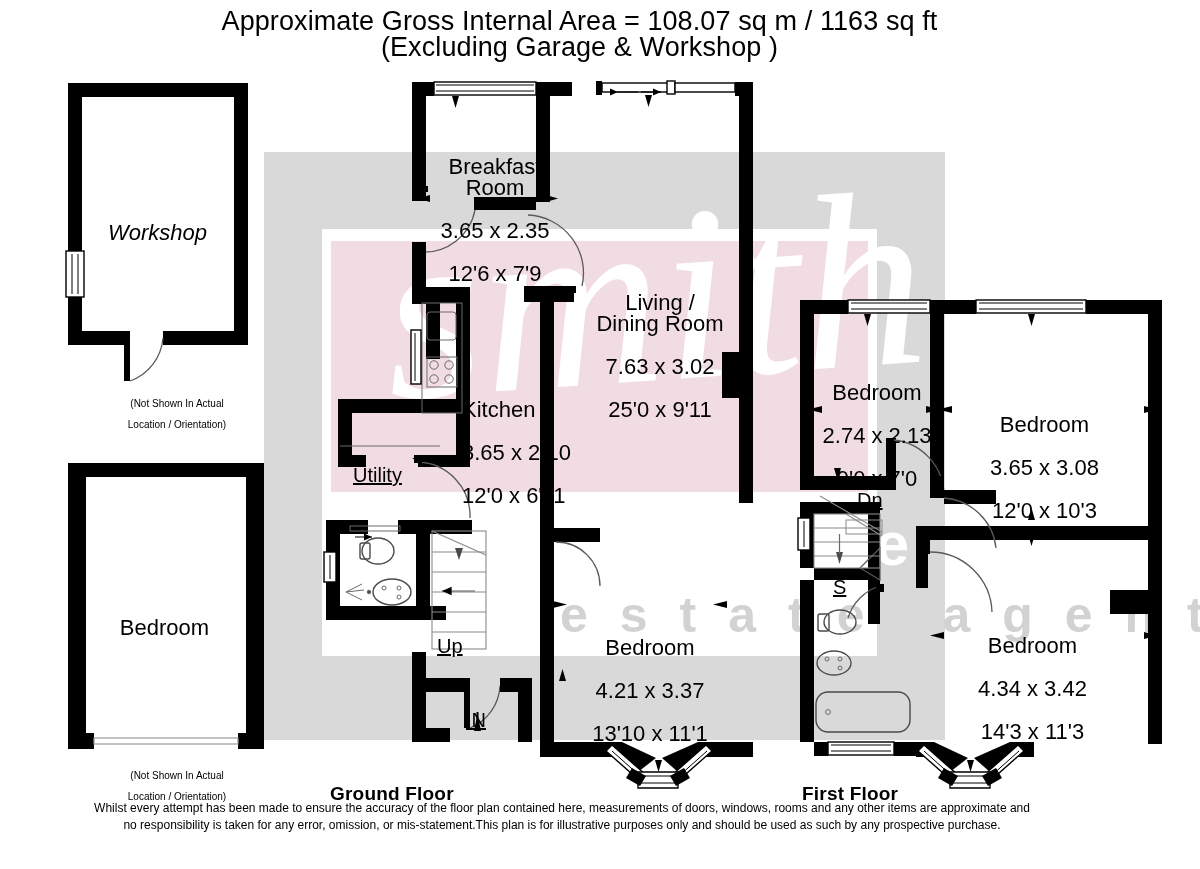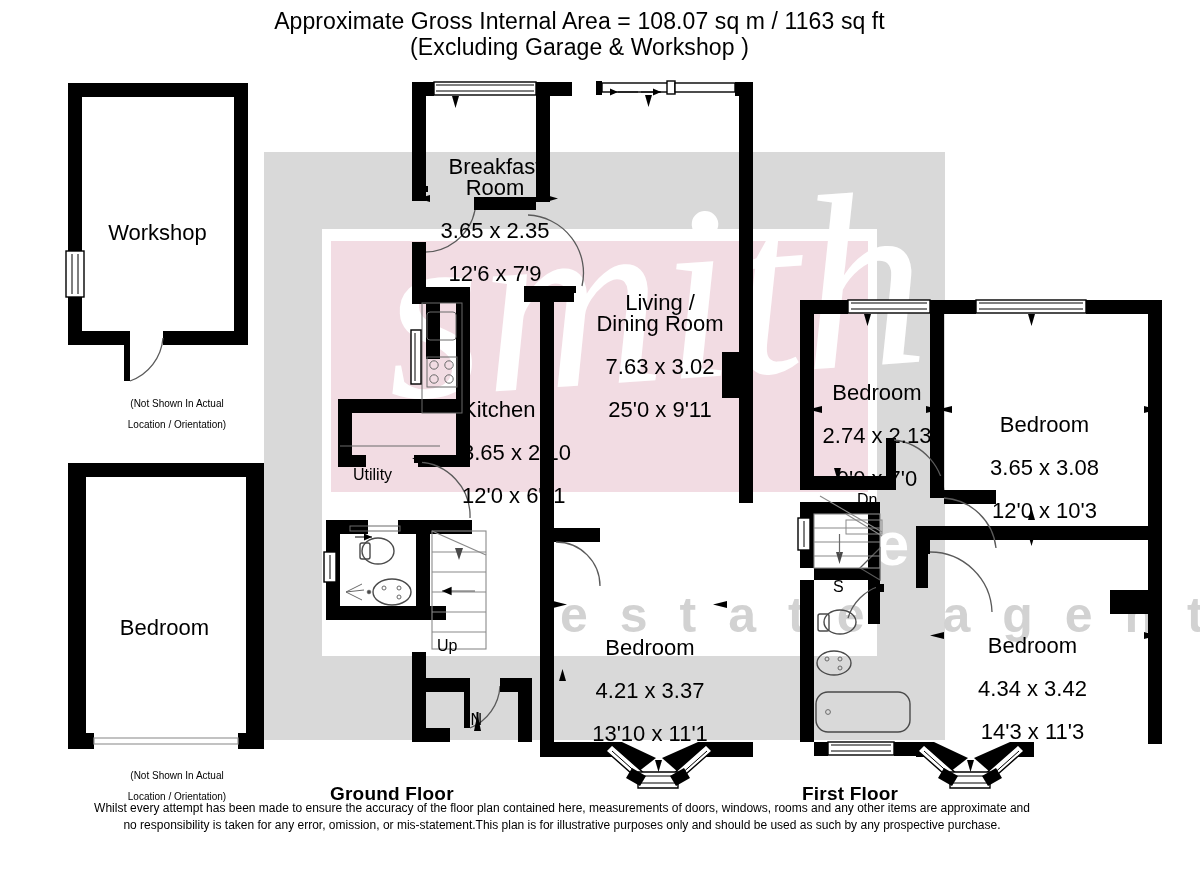--- a/index.html
+++ b/index.html
@@ -15,21 +15,21 @@
     overflow:hidden;
     background:#ffffff;
   }
   
   #title-block{
     position:absolute;
     left:0; top:8px;
     width:1159px;
     text-align:center;
     line-height:26px;
-    font-size:23px;
+    font-size:27px;
     letter-spacing:0.1px;
   }
   #title-line1{display:block;}
   #title-line2{display:block;}
 
   .floor-label{
     position:absolute;
     font-size:19px;
     font-weight:bold;
     letter-spacing:0.2px;
@@ -77,23 +77,24 @@
     line-height:21.5px;
     white-space:pre-line;
     pointer-events:none;
   }
   .room-label .nm{display:block;}
   .room-label .dm{display:block;}
   .room-label .di{display:block;}
 
   .small-label{
     position:absolute;
-    font-size:16px;
+    font-size:20px;
     line-height:18px;
     white-space:nowrap;
+    text-decoration:underline;
   }
 </style>
 </head>
 <body>
 
 <div id="page">
 
   <svg id="plan-svg" viewBox="0 0 1200 869">
     <defs>
       <style>
@@ -424,21 +425,21 @@
         <path d="M1144 632 L1144 639 L1158 635.5 Z"></path>
       </g>
     </g>
   </svg>
 
   <div id="title-block">
     <span id="title-line1">Approximate Gross Internal Area = 108.07 sq m / 1163 sq ft</span>
     <span id="title-line2">(Excluding Garage &amp; Workshop )</span>
   </div>
 
-  <div class="room-label" style="left:85px; top:200px; width:145px;">
+  <div class="room-label" style="left:85px; top:200px; width:145px;font-style:italic;">
     <span class="nm">Workshop</span>
   </div>
   <div class="note" id="workshop-note">(Not Shown In Actual
 Location / Orientation)</div>
 
   <div class="room-label" style="left:92px; top:595px; width:145px;">
     <span class="nm">Bedroom</span>
   </div>
   <div class="note" id="garage-note">(Not Shown In Actual
 Location / Orientation)</div>

